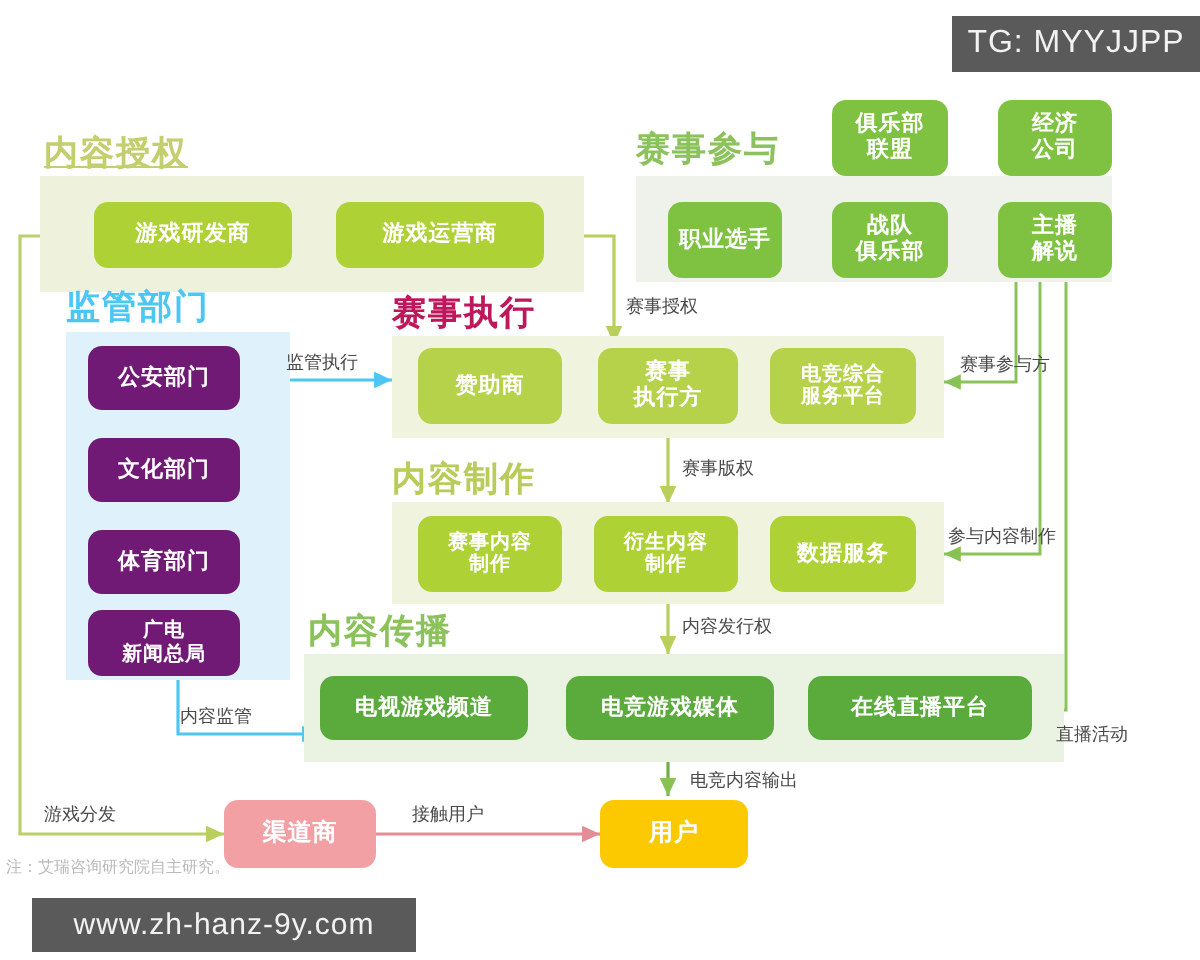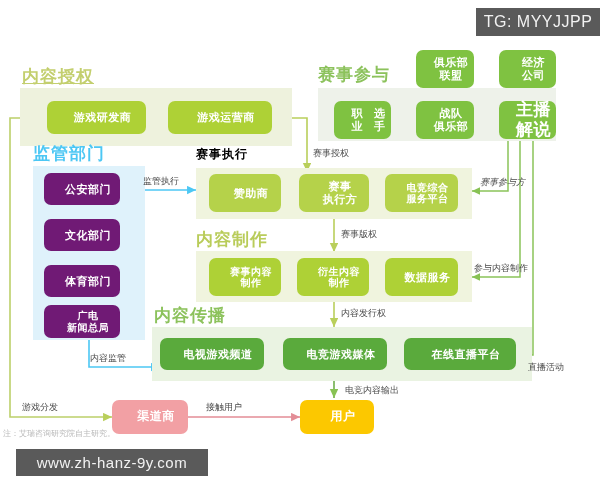--- a/index.html
+++ b/index.html
@@ -25,37 +25,36 @@
 
   .pnl-auth{background:#eef2dd;}
   .pnl-reg{background:#dff2fb;}
   .pnl-exec{background:#f0f4de;}
   .pnl-prod{background:#f0f4de;}
   .pnl-spread{background:#eaf3e2;}
   .pnl-join{background:#eef2ea;}
 
   .t-auth{color:#c3cf6e;font-size:17px;text-decoration:underline;}
   .t-reg{color:#4cc7f4;font-size:17px;}
-  .t-exec{color:#000000;font-size:12px;}
+  .t-exec{color:#be185d;font-size:17px;}
   .t-prod{color:#b9cc5a;font-size:17px;}
   .t-spread{color:#8cc25c;font-size:17px;}
   .t-join{color:#8cc25c;font-size:17px;}
 
   
   .node{
     position:absolute;
     box-sizing:border-box;
     display:flex;align-items:center;justify-content:center;
     text-align:center;
     color:#ffffff;
     font-weight:bold;
     border-radius:7px;
     line-height:1.15;
     letter-spacing:.5px;
-    padding-left:12px;
   }
   .n-lime{background:#aed136;}
   .n-lime2{background:#b5d24a;}
   .n-green{background:#7fc241;}
   .n-green-d{background:#5aaa3c;}
   .n-blue{background:#701a75;}
   .n-pink{background:#f2a0a4;}
   .n-yellow{background:#fcc800;}
 
   
@@ -195,35 +194,35 @@
   </div>
 
   <div class="node n-green" style="left:334px;top:101px;width:57px;height:38px;font-size:11px;flex-direction:row;">
     <span>职业</span>
     <span>选手</span>
   </div>
   <div class="node n-green" style="left:416px;top:101px;width:58px;height:38px;font-size:11px;flex-direction:column;">
     <span>战队</span>
     <span>俱乐部</span>
   </div>
-  <div class="node n-green" style="left:499px;top:101px;width:57px;height:38px;font-size:17px;flex-direction:column;">
+  <div class="node n-green" style="left:499px;top:101px;width:57px;height:38px;font-size:11px;flex-direction:column;">
     <span>主播</span>
     <span>解说</span>
   </div>
 
   <div class="node n-pink" style="left:112px;top:400px;width:76px;height:34px;font-size:12px;">渠道商</div>
   <div class="node n-yellow" style="left:300px;top:400px;width:74px;height:34px;font-size:12px;">用户</div>
 
   <div class="elabel" style="left:143px;top:175px;">监管执行</div>
   <div class="elabel" style="left:90px;top:352px;">内容监管</div>
   <div class="elabel" style="left:313px;top:147px;">赛事授权</div>
   <div class="elabel" style="left:341px;top:228px;">赛事版权</div>
   <div class="elabel" style="left:341px;top:307px;">内容发行权</div>
   <div class="elabel" style="left:345px;top:384px;">电竞内容输出</div>
-  <div class="elabel" style="left:480px;top:176px;font-style:italic;">赛事参与方</div>
+  <div class="elabel" style="left:480px;top:176px;">赛事参与方</div>
   <div class="elabel" style="left:474px;top:262px;">参与内容制作</div>
   <div class="elabel" style="left:528px;top:361px;">直播活动</div>
   <div class="elabel" style="left:22px;top:401px;">游戏分发</div>
   <div class="elabel" style="left:206px;top:401px;">接触用户</div>
 
   <div class="footnote">注：艾瑞咨询研究院自主研究。</div>
   <div class="wm wm-tg">TG: MYYJJPP</div>
   <div class="wm wm-url">www.zh-hanz-9y.com</div>
 
 </div>

